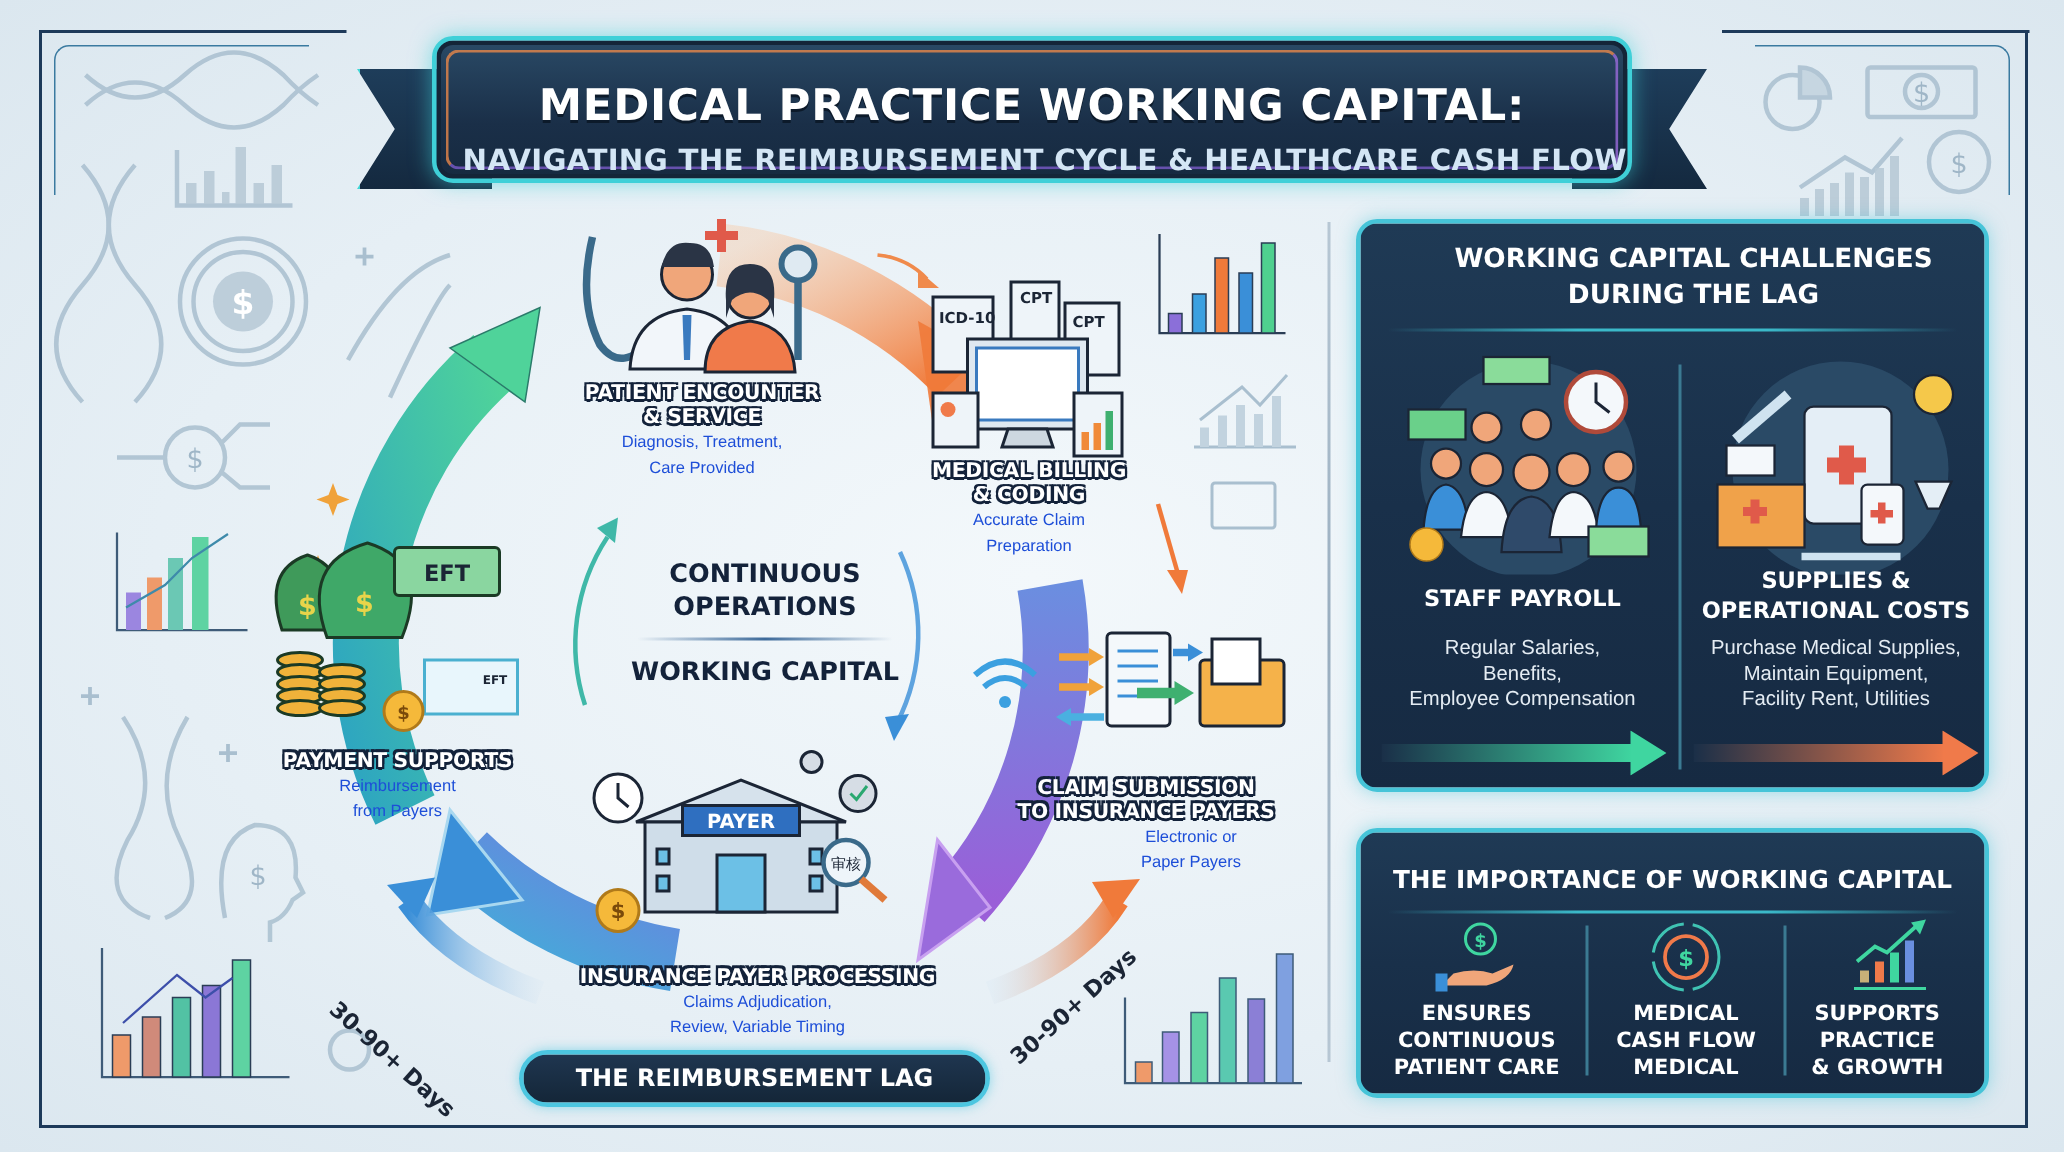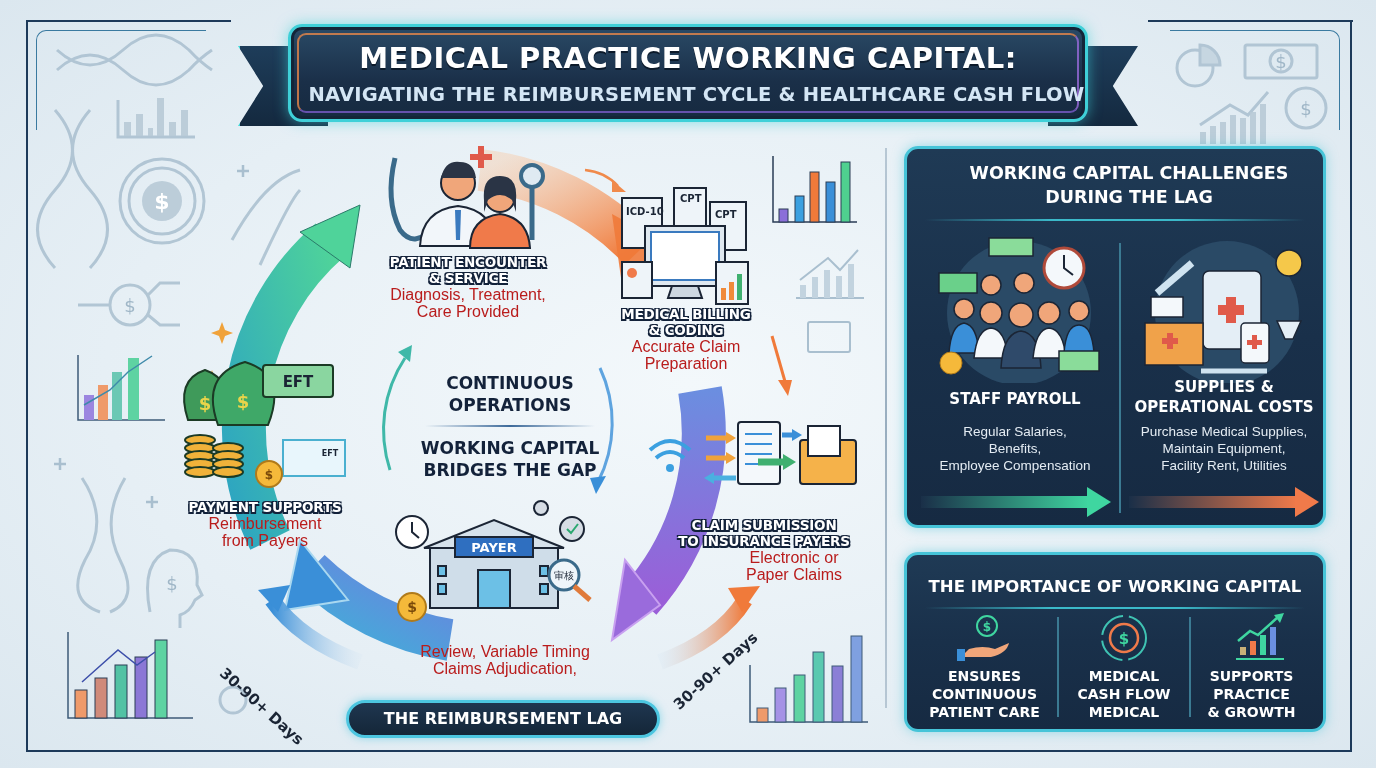--- a/index.html
+++ b/index.html
@@ -17,38 +17,38 @@
   .ribbon { position: absolute; top: 28px; width: 90px; height: 80px; background: linear-gradient(#1e3d5a, #14293f); }
   .ribbon.left { left: 0; clip-path: polygon(0 0, 100% 0, 100% 100%, 0 100%, 28% 50%); border-left: 2px solid #41d6d6; }
   .ribbon.right { right: 0; clip-path: polygon(0 0, 100% 0, 72% 50%, 100% 100%, 0 100%); }
   .banner {
     position: absolute; left: 50px; top: 6px; width: 800px; height: 98px;
     background: linear-gradient(180deg, #2a4a66 0%, #1a2f48 60%, #162a40 100%);
     border-radius: 14px;
     border: 3px solid #3fd0d8;
     box-shadow: 0 0 14px rgba(63,208,216,0.6), inset 0 0 0 3px #142538;
     text-align: center;
-    padding-top: 14px;
+    padding-top: 26px;
   }
   .banner::before {
     content: ""; position: absolute; inset: 6px; border-radius: 9px;
     border: 2px solid transparent;
     border-left-color: #e8874a; border-top-color: #e8874a;
     border-right-color: #9a6bdc; border-bottom-color: #7a5bc8;
     opacity: 0.8;
   }
   .title-main { font-family: "DejaVu Sans", sans-serif; font-weight: bold; font-size: 29px; color: #ffffff; letter-spacing: 0.5px; text-shadow: 0 2px 0 #0c1a2a; position: relative; }
   .title-sub { font-family: "DejaVu Sans", sans-serif; font-weight: bold; font-size: 19.5px; color: #d4e6f5; margin-top: 8px; position: relative; letter-spacing: 0.2px; margin-left: 17px; }
   .step { position: absolute; text-align: center; }
   .step-title {
     font-family: "DejaVu Sans", sans-serif; font-weight: bold; font-size: 13.5px; color: #fff;
     text-shadow: -1.5px -1.5px 0 #13223a, 1.5px -1.5px 0 #13223a, -1.5px 1.5px 0 #13223a, 1.5px 1.5px 0 #13223a, 0 2px 0 #13223a;
     line-height: 16px; letter-spacing: -0.2px;
   }
-  .step-desc { font-family: "Liberation Sans", sans-serif; font-size: 16px; color: #b91c1c; line-height: 16px; margin-top: 1px; }
+  .step-desc { font-family: "Liberation Sans", sans-serif; font-size: 11px; color: #1d4ed8; line-height: 16px; margin-top: 1px; }
   .center-text { position: absolute; left: 400px; top: 372px; width: 220px; text-align: center; }
   .center-text .ct { font-family: "DejaVu Sans", sans-serif; font-weight: bold; font-size: 17px; color: #13223a; line-height: 22px; }
   .center-text .div { width: 170px; height: 2px; margin: 9px auto 10px; background: linear-gradient(90deg, transparent, #3d6a9a, transparent); }
   .lag-pill {
     position: absolute; left: 346px; top: 700px; width: 314px; height: 38px;
     background: linear-gradient(#1f3650, #142638);
     border: 3px solid #4cc6e0; border-radius: 20px;
     color: #fff; font-family: "DejaVu Sans", sans-serif; font-weight: bold; font-size: 16px;
     text-align: center; line-height: 32px; box-shadow: 0 0 8px rgba(76,198,224,0.6);
   }
@@ -389,38 +389,38 @@
 <div class="step" style="left:606px;top:306px;width:160px;">
   <div class="step-title">MEDICAL BILLING</div>
   <div class="step-title">&amp; CODING</div>
   <div class="step-desc">Accurate Claim</div>
   <div class="step-desc">Preparation</div>
 </div>
 <div class="step" style="left:664px;top:517px;width:200px;">
   <div class="step-title">CLAIM SUBMISSION</div>
   <div class="step-title">TO INSURANCE PAYERS</div>
   <div class="step-desc" style="padding-left:60px;">Electronic or</div>
-  <div class="step-desc" style="padding-left:60px;">Paper Claims</div>
+  <div class="step-desc" style="padding-left:60px;">Paper Payers</div>
 </div>
 <div class="step" style="left:360px;top:643px;width:290px;">
+  <div class="step-title">INSURANCE PAYER PROCESSING</div>
+  <div class="step-desc">Claims Adjudication,</div>
   <div class="step-desc">Review, Variable Timing</div>
-  <div class="step-desc">Claims Adjudication,</div>
 </div>
 <div class="step" style="left:180px;top:499px;width:170px;">
   <div class="step-title">PAYMENT SUPPORTS</div>
   <div class="step-desc">Reimbursement</div>
   <div class="step-desc">from Payers</div>
 </div>
 
 <div class="center-text">
   <div class="ct">CONTINUOUS</div>
   <div class="ct">OPERATIONS</div>
   <div class="div"></div>
   <div class="ct">WORKING CAPITAL</div>
-  <div class="ct">BRIDGES THE GAP</div>
 </div>
 
 <div class="days" style="left:228px;top:664px;transform:rotate(42deg);transform-origin:left top;">30-90+ Days</div>
 <div class="days" style="left:670px;top:700px;transform:rotate(-42deg);transform-origin:left top;">30-90+ Days</div>
 <div class="lag-pill">THE REIMBURSEMENT LAG</div>
 
 <div class="vdivider"></div>
 
 <div class="panel" style="left:904px;top:146px;width:422px;height:382px;">
   <div style="padding-top:12px;padding-left:28px;">

